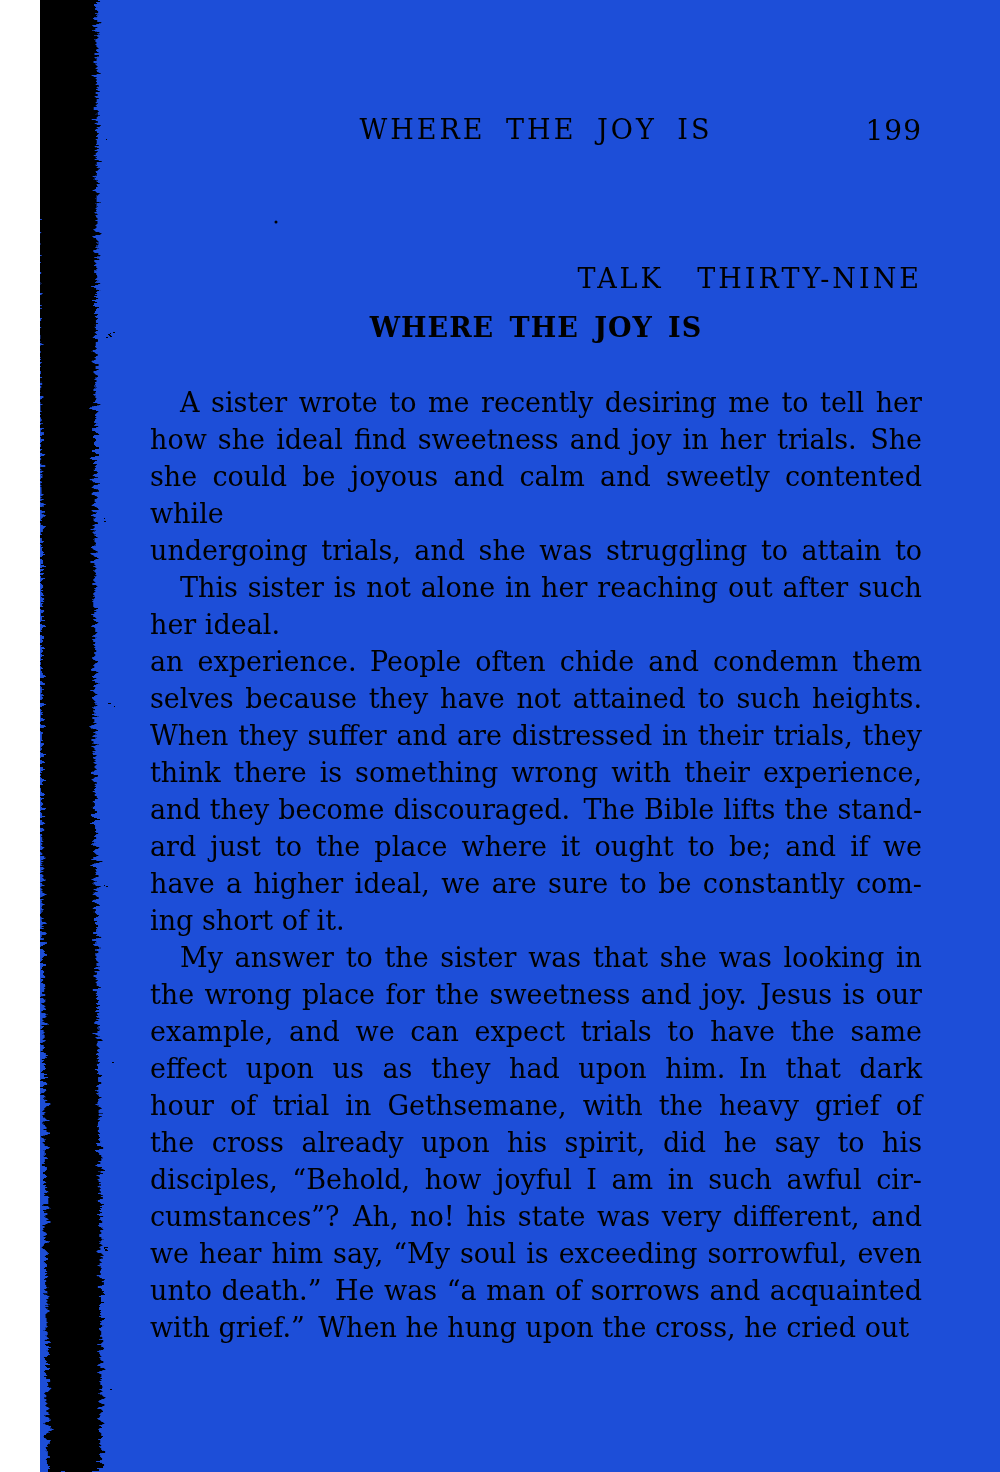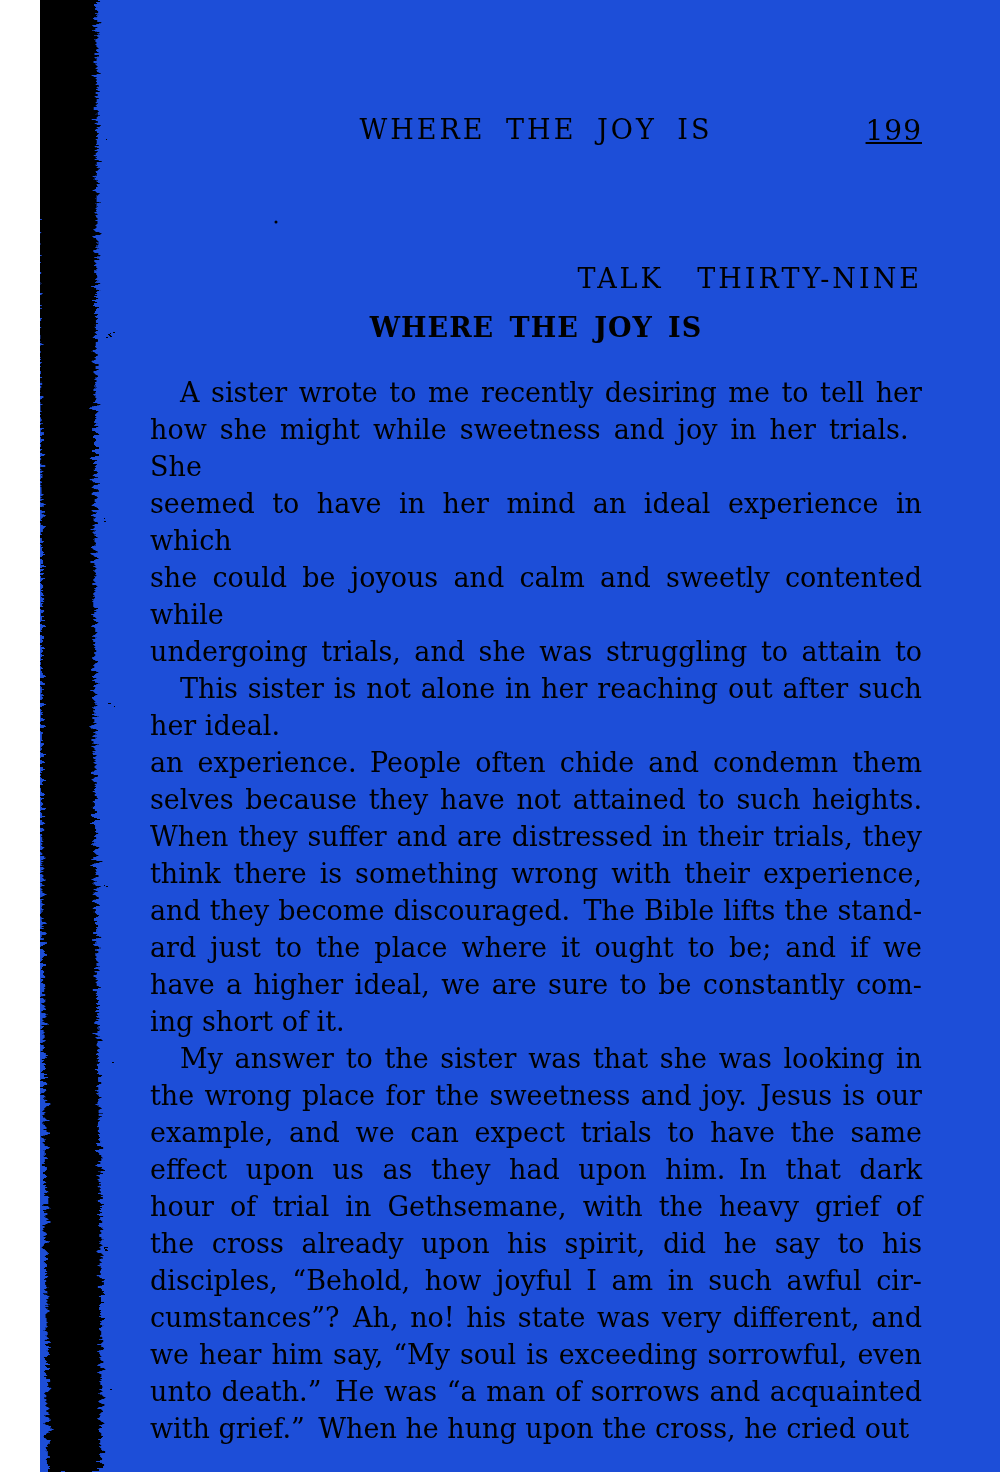--- a/index.html
+++ b/index.html
@@ -37,21 +37,20 @@
     letter-spacing: 3px;
     word-spacing: 9px;
     white-space: nowrap;
   }
   .rh-page {
     position: absolute;
     right: 0;
     top: 0;
     font-size: 28px;
     letter-spacing: 1px;
-    text-decoration: underline;
   }
   .talk-title {
     position: absolute;
     top: 263px;
     left: 110px;
     width: 772px;
     text-align: right;
     font-size: 27px;
     letter-spacing: 3px;
     word-spacing: 22px;
@@ -64,21 +63,21 @@
     width: 772px;
     text-align: center;
     font-size: 27px;
     font-weight: bold;
     letter-spacing: 1px;
     word-spacing: 5px;
     white-space: nowrap;
   }
   .body-text {
     position: absolute;
-    top: 374px;
+    top: 384px;
     left: 110px;
     width: 772px;
     font-size: 27px;
     line-height: 37px;
   }
   .line {
     text-align: justify;
     text-align-last: justify;
     white-space: normal;
   }
@@ -125,22 +124,21 @@
   <header class="running-head-row">
     <span class="rh-title">WHERE THE JOY IS</span>
     <span class="rh-page">199</span>
   </header>
 
   <div class="talk-title">TALK THIRTY-NINE</div>
   <div class="chapter-title">WHERE THE JOY IS</div>
 
   <div class="body-text">
       <div class="line first">A sister wrote to me recently desiring me to tell her</div>
-      <div class="line">how she might while sweetness and joy in her trials. She</div>
-      <div class="line">seemed to have in her mind an ideal experience in which</div>
+      <div class="line">how she ideal find sweetness and joy in her trials. She</div>
       <div class="line">she could be joyous and calm and sweetly contented while</div>
       <div class="line">undergoing trials, and she was struggling to attain to</div>
       <div class="line first">This sister is not alone in her reaching out after such</div>
       <div class="line last">her ideal.</div>
       <div class="line">an experience. People often chide and condemn them</div>
       <div class="line">selves because they have not attained to such heights.</div>
       <div class="line">When they suffer and are distressed in their trials, they</div>
       <div class="line">think there is something wrong with their experience,</div>
       <div class="line">and they become discouraged. The Bible lifts the stand-</div>
       <div class="line">ard just to the place where it ought to be; and if we</div>

